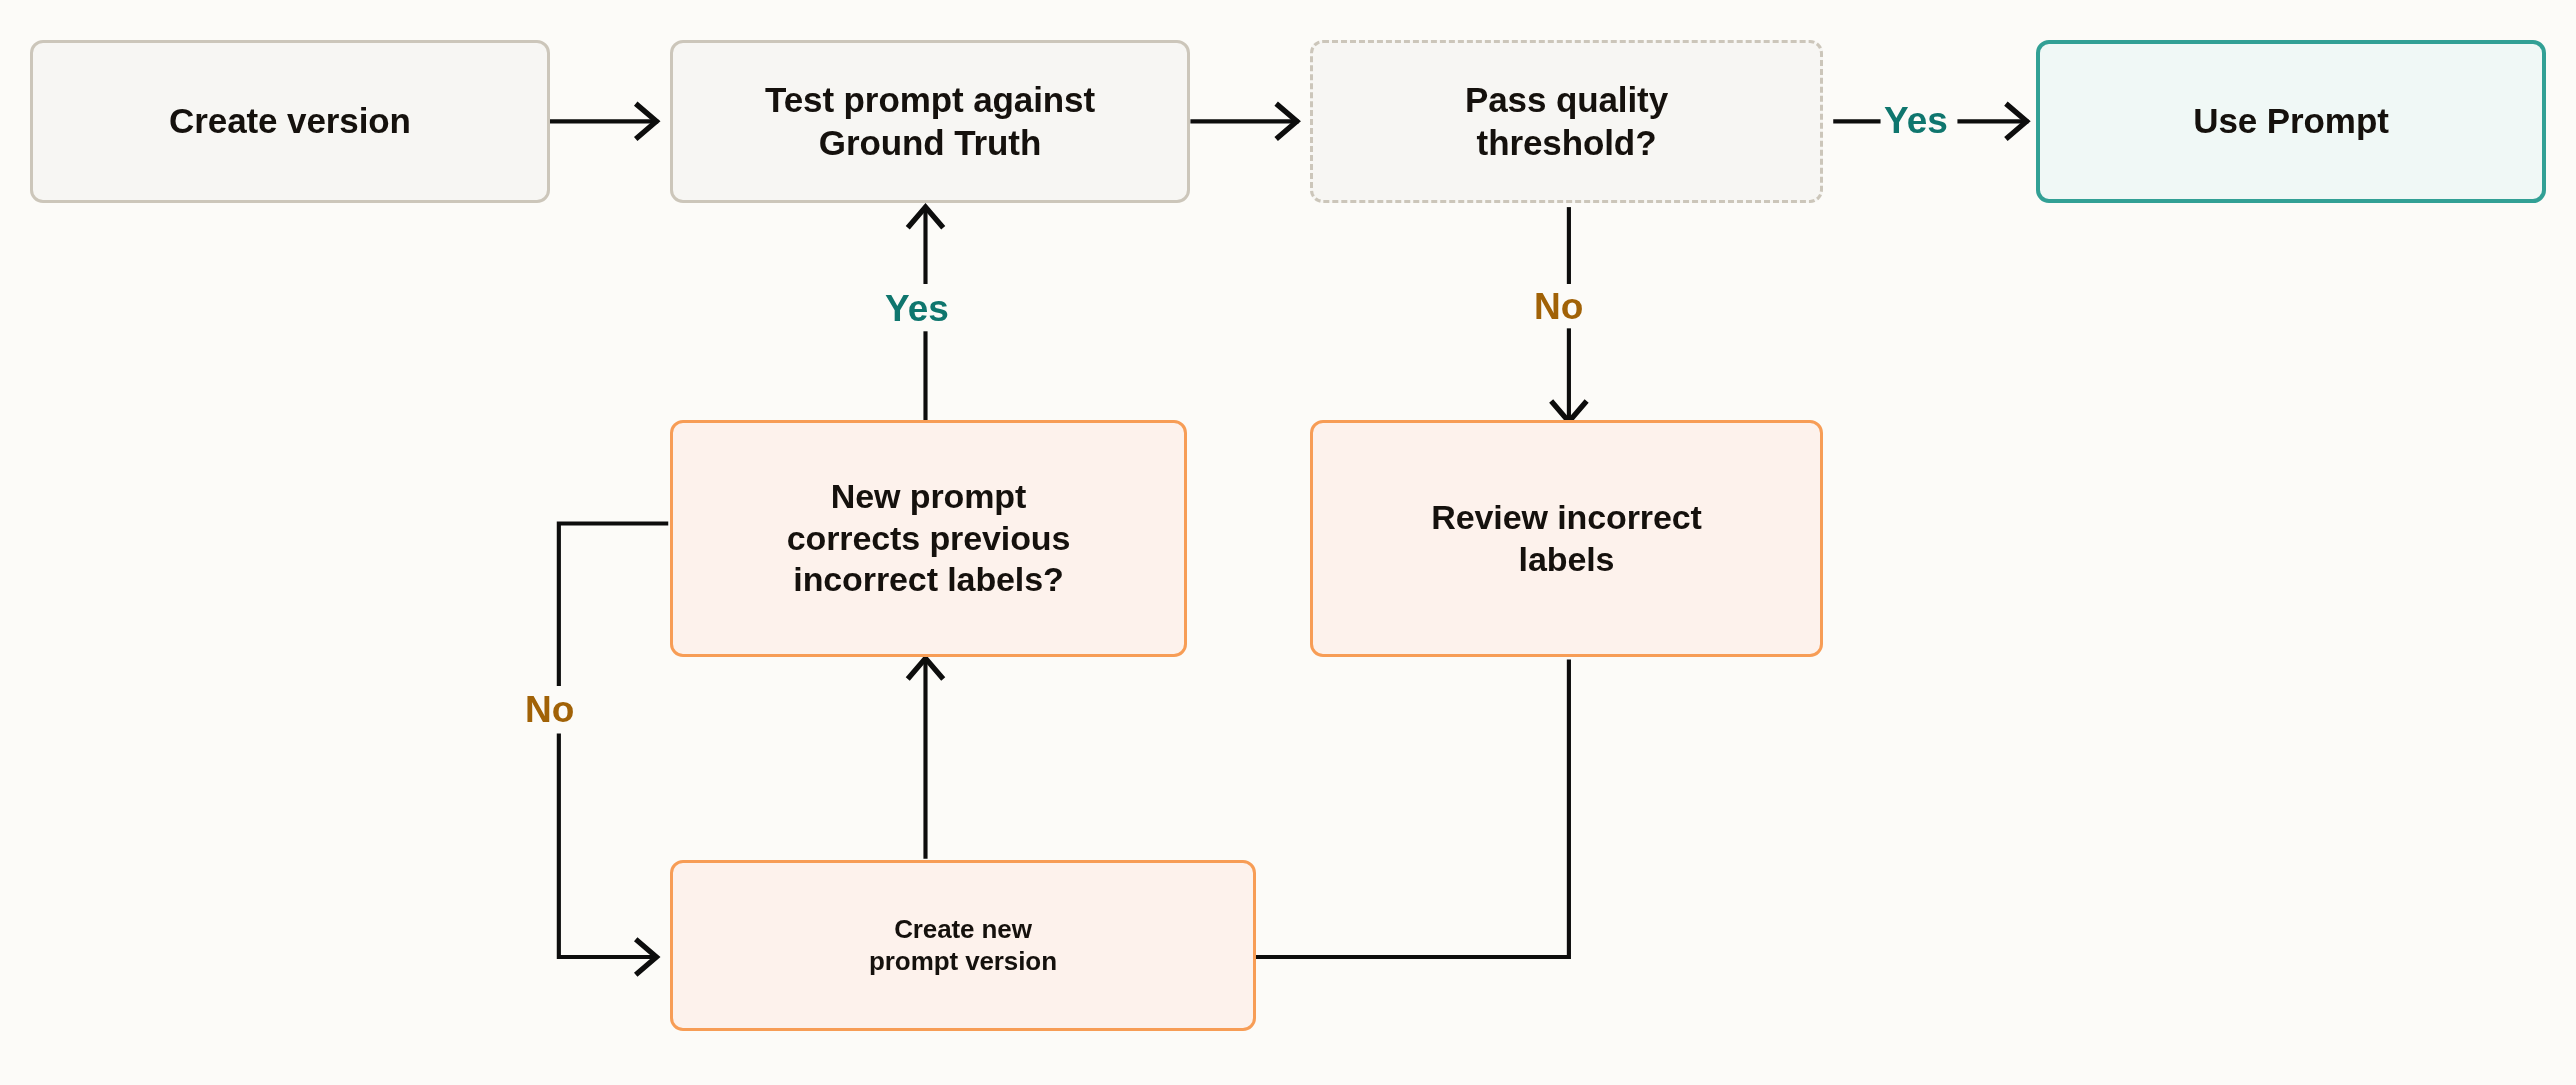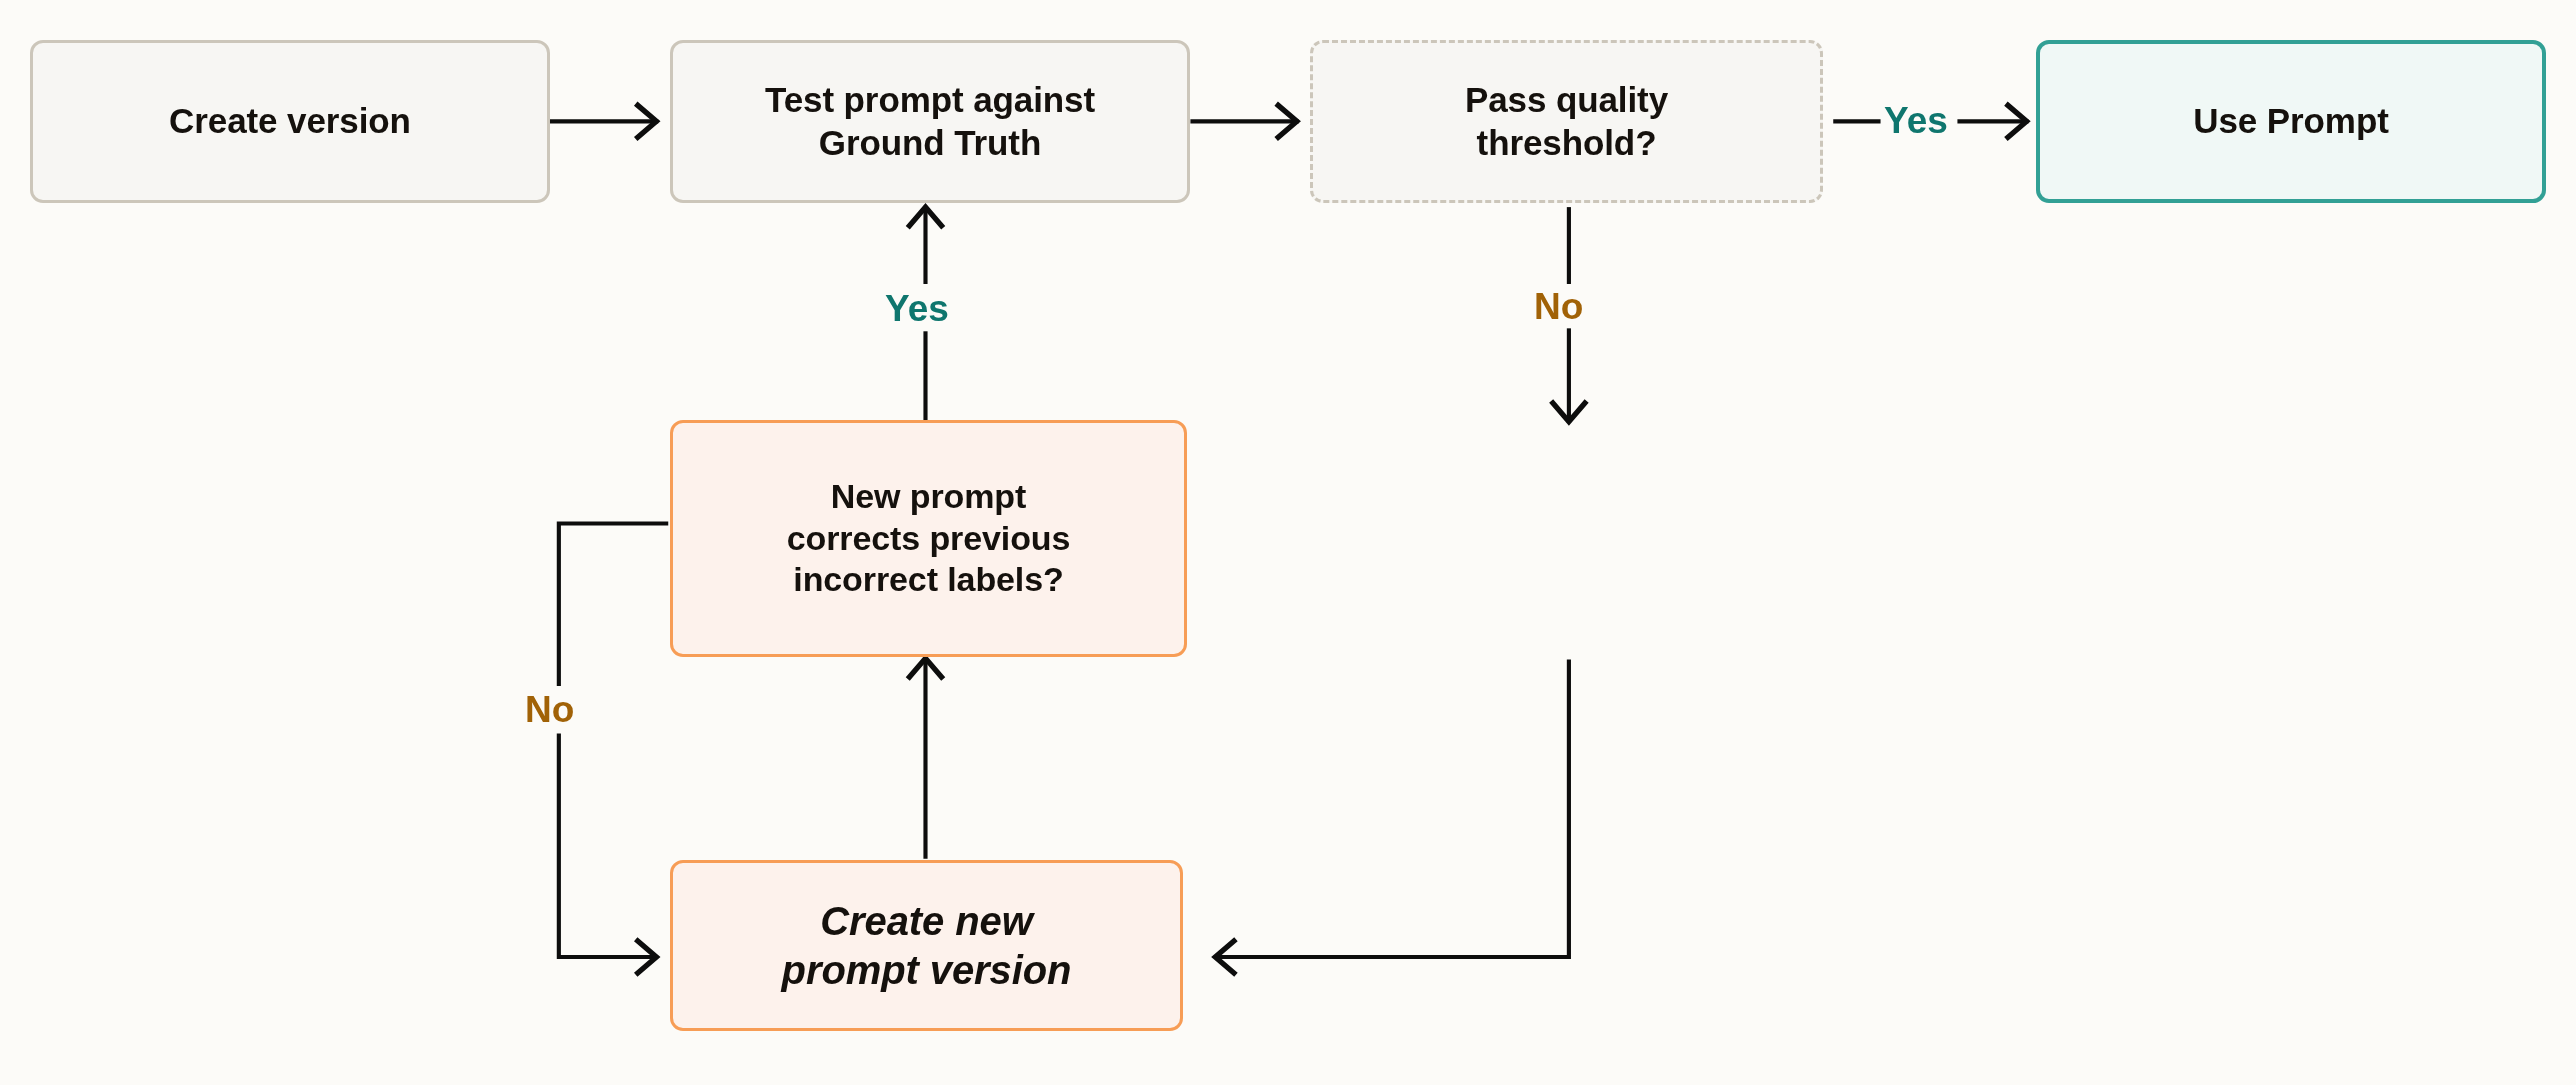--- a/index.html
+++ b/index.html
@@ -138,22 +138,24 @@
 
   <div class="node node-neutral" style="left:670px; top:40px; width:520px; height:163px; font-size:35px;">Test prompt against
 Ground Truth</div>
 
   <div class="node node-accent" style="left:2036px; top:40px; width:510px; height:163px; font-size:35px;">Use Prompt</div>
 
   <div class="node node-warn" style="left:670px; top:420px; width:517px; height:237px; font-size:34px;">New prompt
 corrects previous
 incorrect labels?</div>
 
+  <div class="node node-warn" style="left:1310px; top:420px; width:513px; height:237px; font-size:34px;">Review incorrect
+labels</div>
 
-  <div class="node node-warn" style="left:670px; top:860px; width:513px; height:171px; font-size:40px;font-style:italic;">Create new
+  <div class="node node-warn" style="left:670px; top:860px; width:586px; height:171px; font-size:26px;">Create new
 prompt version</div>
 
   <div class="edge-label label-yes" style="left:1884px; top:102px; font-size:37px;">Yes</div>
 
   <div class="edge-label label-no" style="left:1534px; top:288px; font-size:37px;">No</div>
 
   <div class="edge-label label-yes" style="left:885px; top:290px; font-size:37px;">Yes</div>
 
   <div class="edge-label label-no" style="left:525px; top:691px; font-size:37px;">No</div>
 

